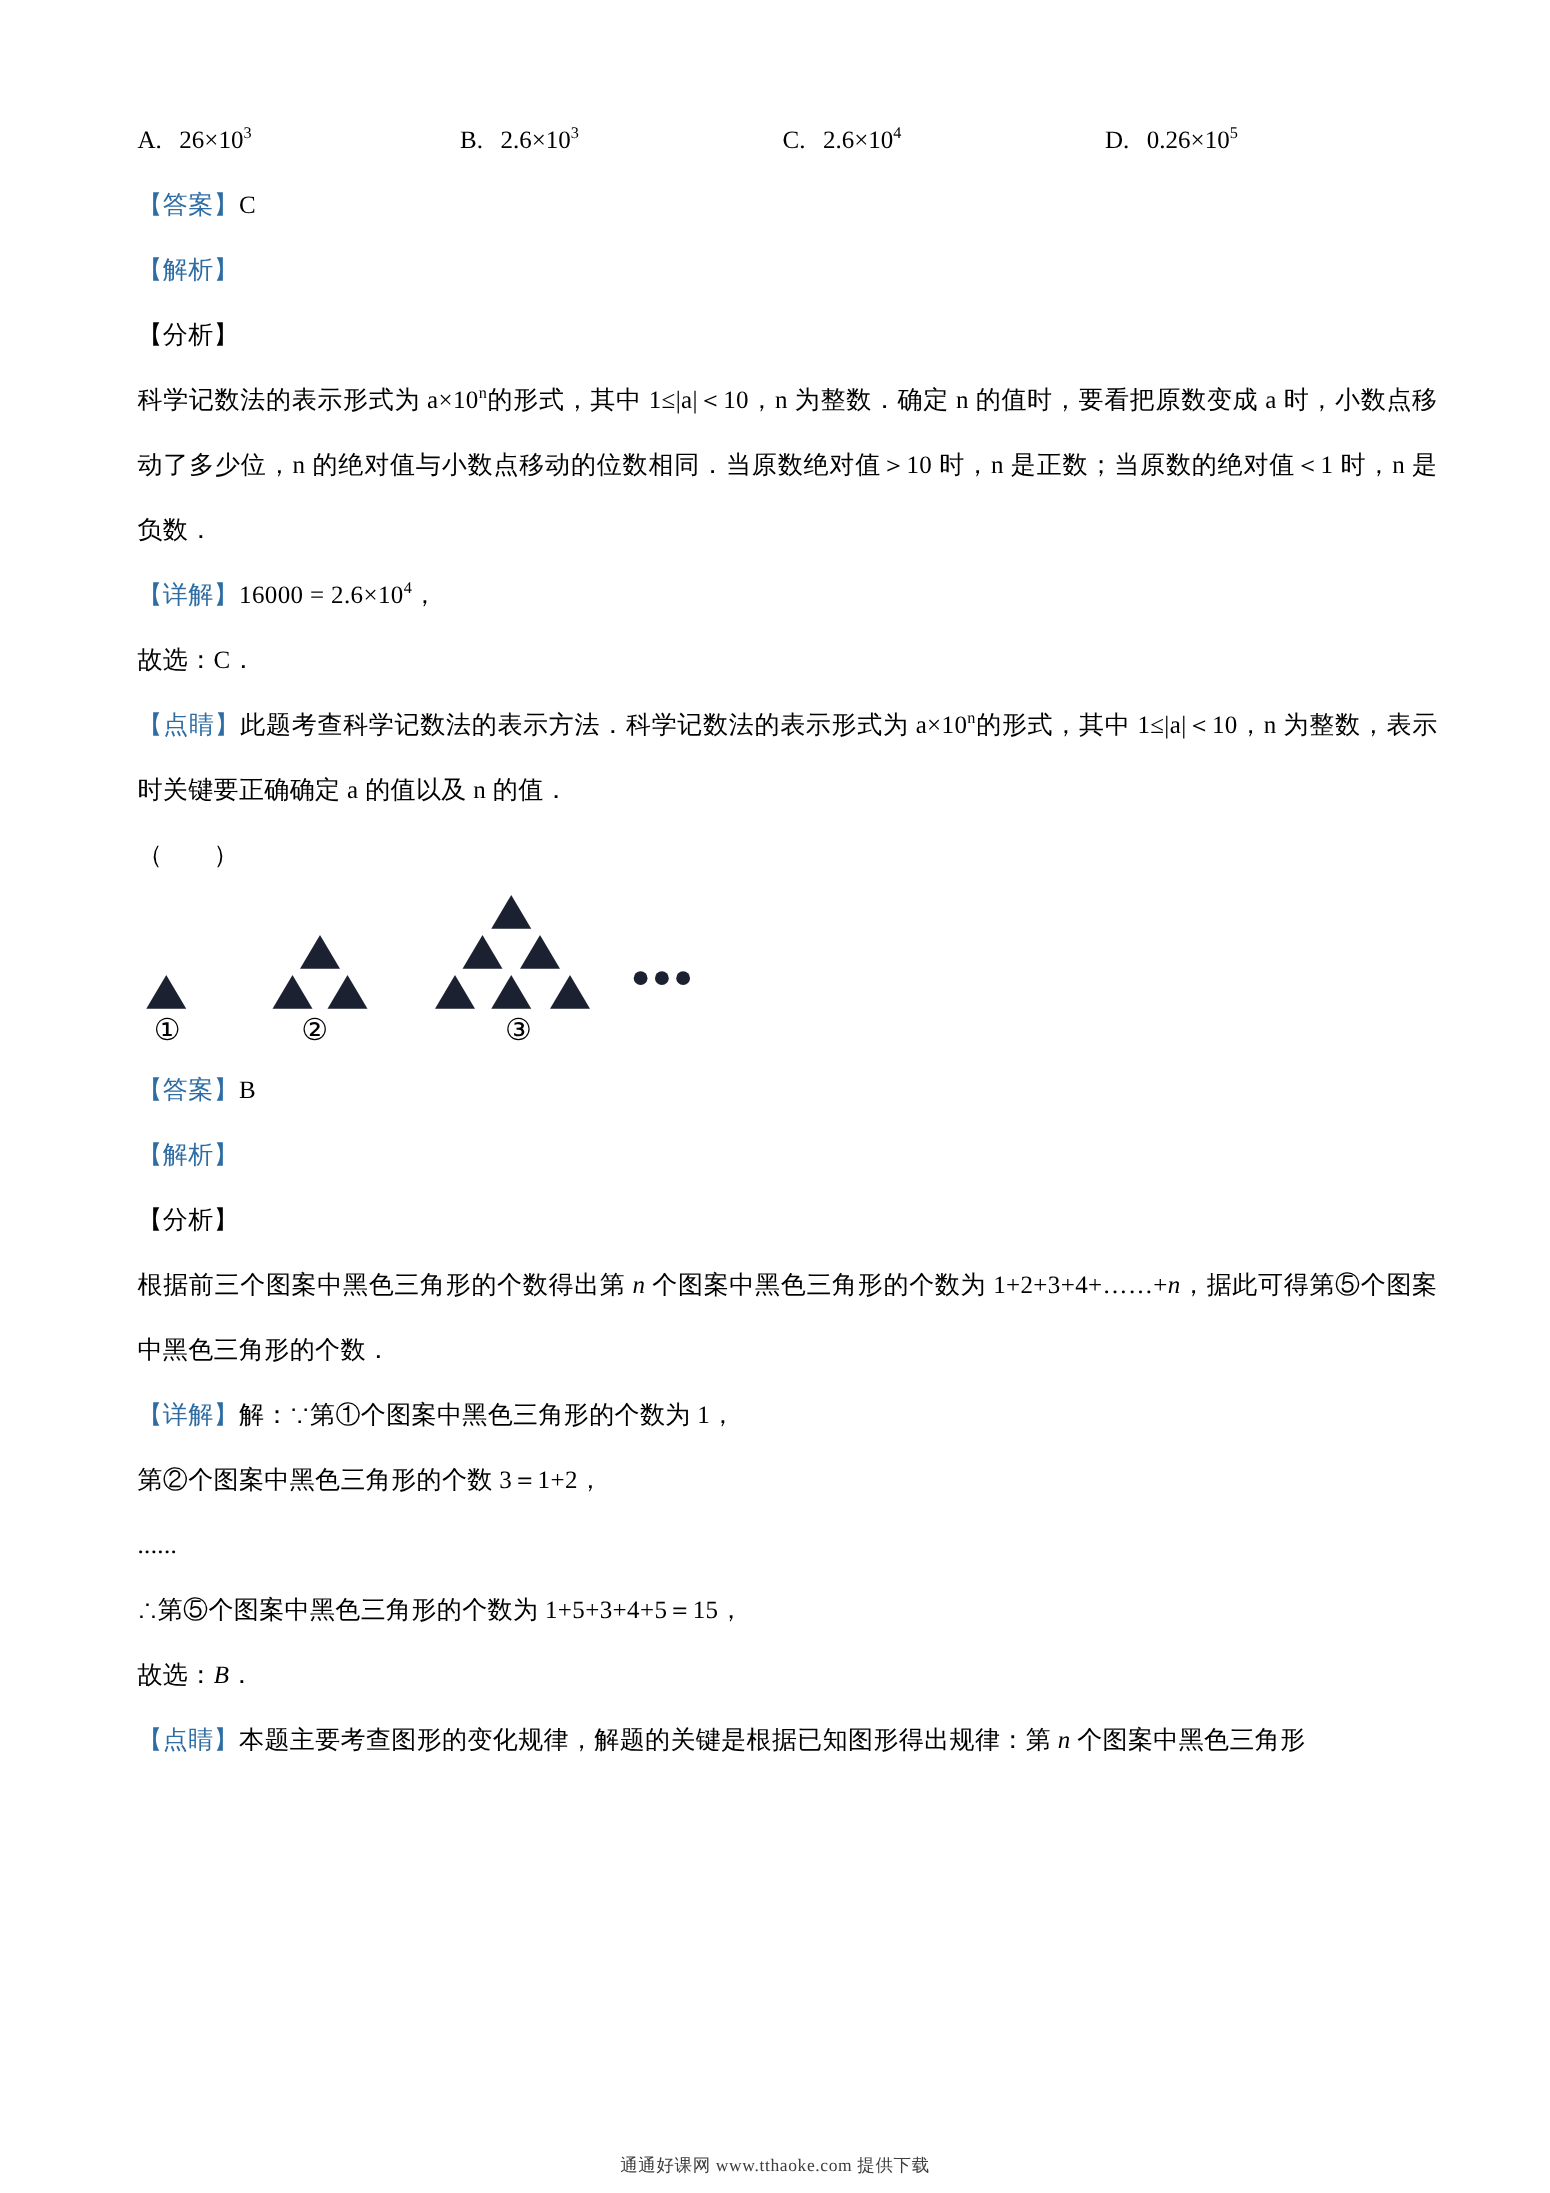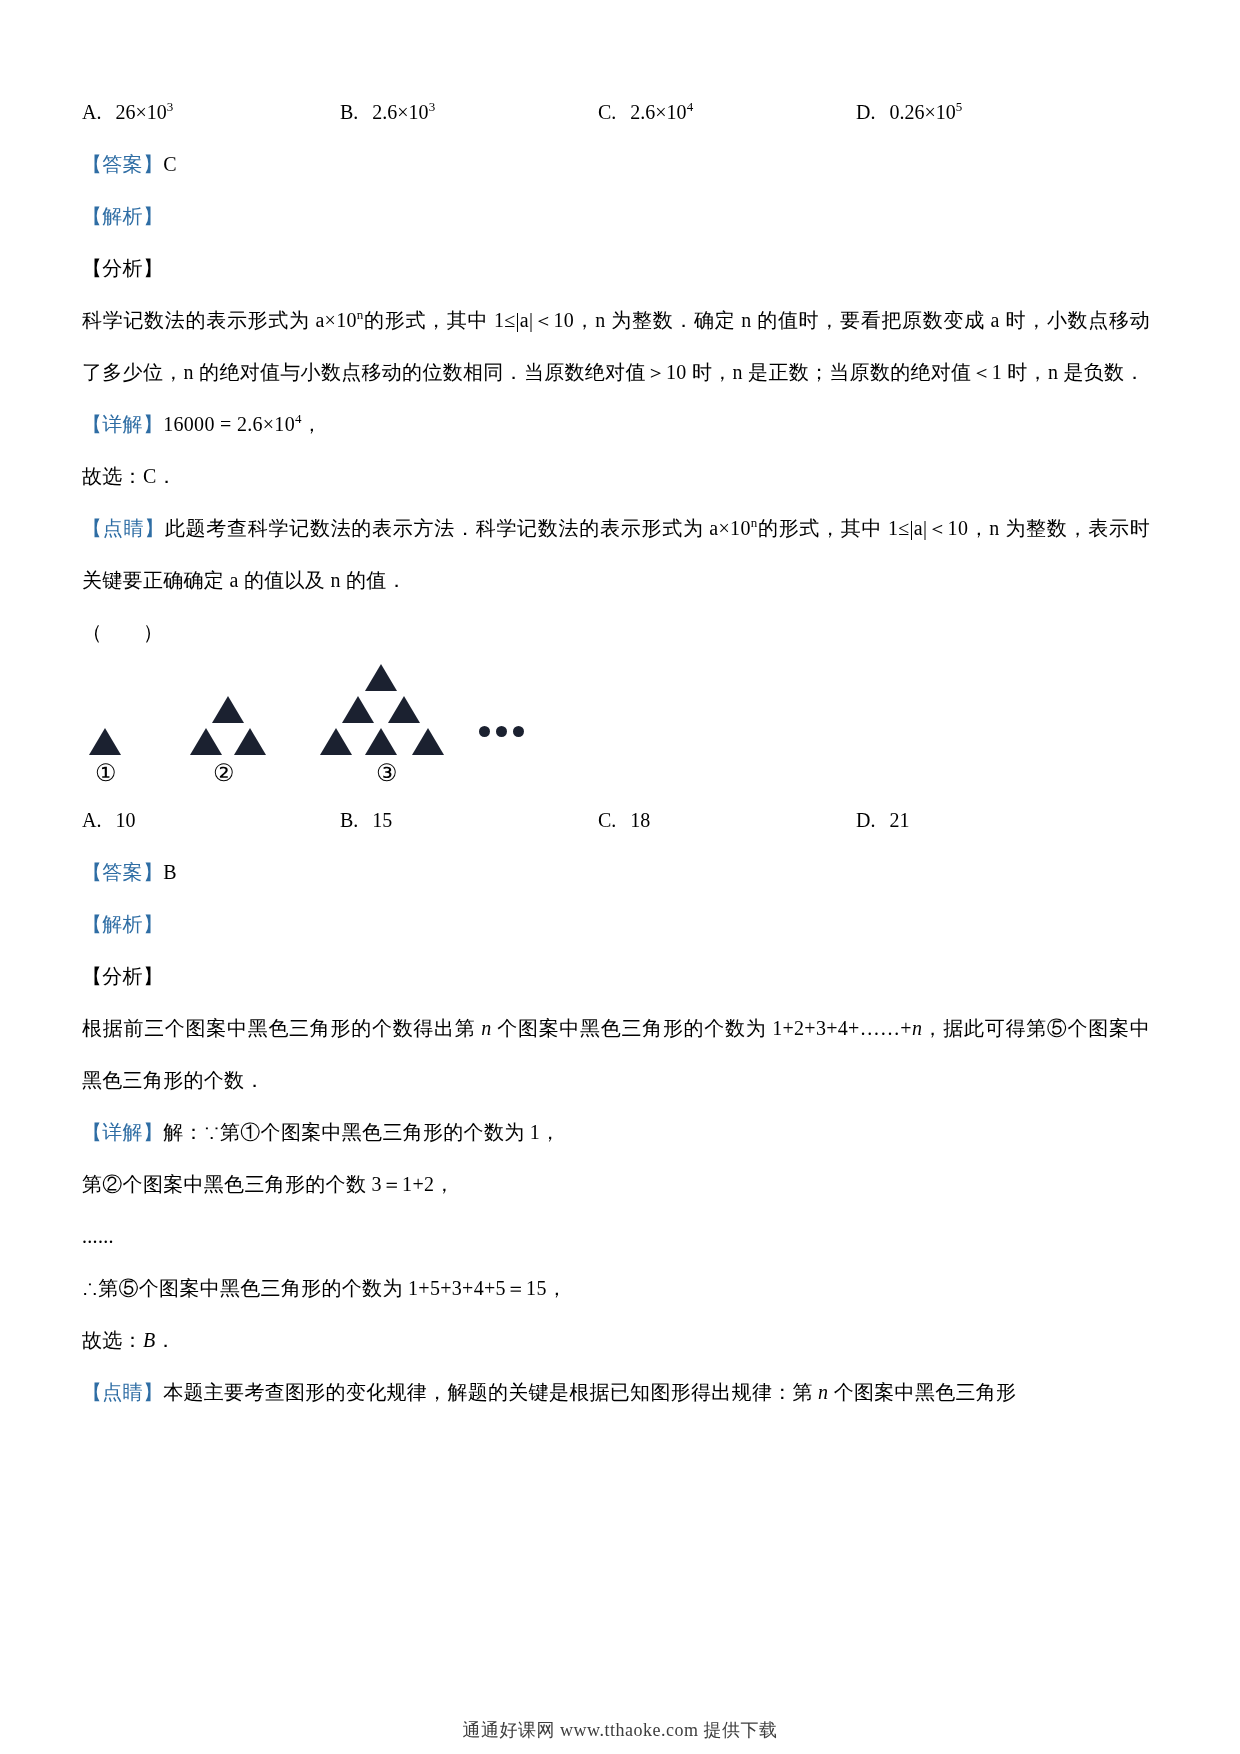--- a/index.html
+++ b/index.html
@@ -3,21 +3,21 @@
 <meta charset="utf-8">
 <style>
   :root { --blue:#2e6da4; --tri:#1b2130; }
   html,body { margin:0; padding:0; }
   body {
     width:1240px; height:1754px; position:relative; background:#ffffff;
     font-family:"Liberation Serif","DejaVu Serif",serif;
     font-size:20px; color:#000;
     overflow:hidden;
   }
-  .content { padding:86px 90px 0 82px; }
+  .content { padding:86px 90px 0 110px; }
   .line { margin:0; line-height:52px; text-align:justify; letter-spacing:0.3px; }
   .blue { color:var(--blue); }
   sup { font-size:13px; line-height:0; }
   i { font-family:"Liberation Serif","DejaVu Serif",serif; }
 
   .opts { margin:0; line-height:52px; display:flex; }
   .opt { width:258px; flex:0 0 auto; }
   .opt:last-child { width:auto; }
   .olab { margin-right:14px; }
 
@@ -26,21 +26,21 @@
     position:absolute; width:0; height:0;
     border-left:16px solid transparent; border-right:16px solid transparent;
     border-bottom:27px solid var(--tri);
   }
   .figlab { position:absolute; top:100px; font-size:24px; line-height:30px; }
   .dots { position:absolute; left:397px; top:60px; }
   .dot { display:inline-block; width:11px; height:11px; border-radius:50%;
          background:var(--tri); margin-right:6px; vertical-align:middle; }
 
   .footer { position:absolute; left:0; right:0; bottom:12px; text-align:center;
-            font-size:18px; color:#3d3d3d; letter-spacing:0.5px; }
+            font-size:14px; color:#3d3d3d; letter-spacing:0.5px; }
 </style>
 </head>
 <body>
 
 <div class="content">
 
   <p class="opts">
     <span class="opt"><span class="olab">A.</span><span>26×10</span><sup>3</sup></span>
     <span class="opt"><span class="olab">B.</span><span>2.6×10</span><sup>3</sup></span>
     <span class="opt"><span class="olab">C.</span><span>2.6×10</span><sup>4</sup></span>
@@ -80,26 +80,20 @@
 
     <div class="dots">
       <span class="dot"></span><span class="dot"></span><span class="dot"></span>
     </div>
 
     <span class="figlab" style="left:13px">①</span>
     <span class="figlab" style="left:131px">②</span>
     <span class="figlab" style="left:294px">③</span>
   </div>
 
-  <p class="opts">
-    <span class="opt"><span class="olab">A.</span><span>10</span></span>
-    <span class="opt"><span class="olab">B.</span><span>15</span></span>
-    <span class="opt"><span class="olab">C.</span><span>18</span></span>
-    <span class="opt"><span class="olab">D.</span><span>21</span></span>
-  </p>
 
   <p class="line"><span class="blue">【答案】</span><span>B</span></p>
 
   <p class="line"><span class="blue">【解析】</span></p>
 
   <p class="line"><span>【分析】</span></p>
 
   <p class="line"><span>根据前三个图案中黑色三角形的个数得出第 </span><i>n</i><span> 个图案中黑色三角形的个数为 1+2+3+4+……+</span><i>n</i><span>，据此可得第⑤个图案中黑色三角形的个数．</span></p>
 
   <p class="line"><span class="blue">【详解】</span><span>解：∵第①个图案中黑色三角形的个数为 1，</span></p>

